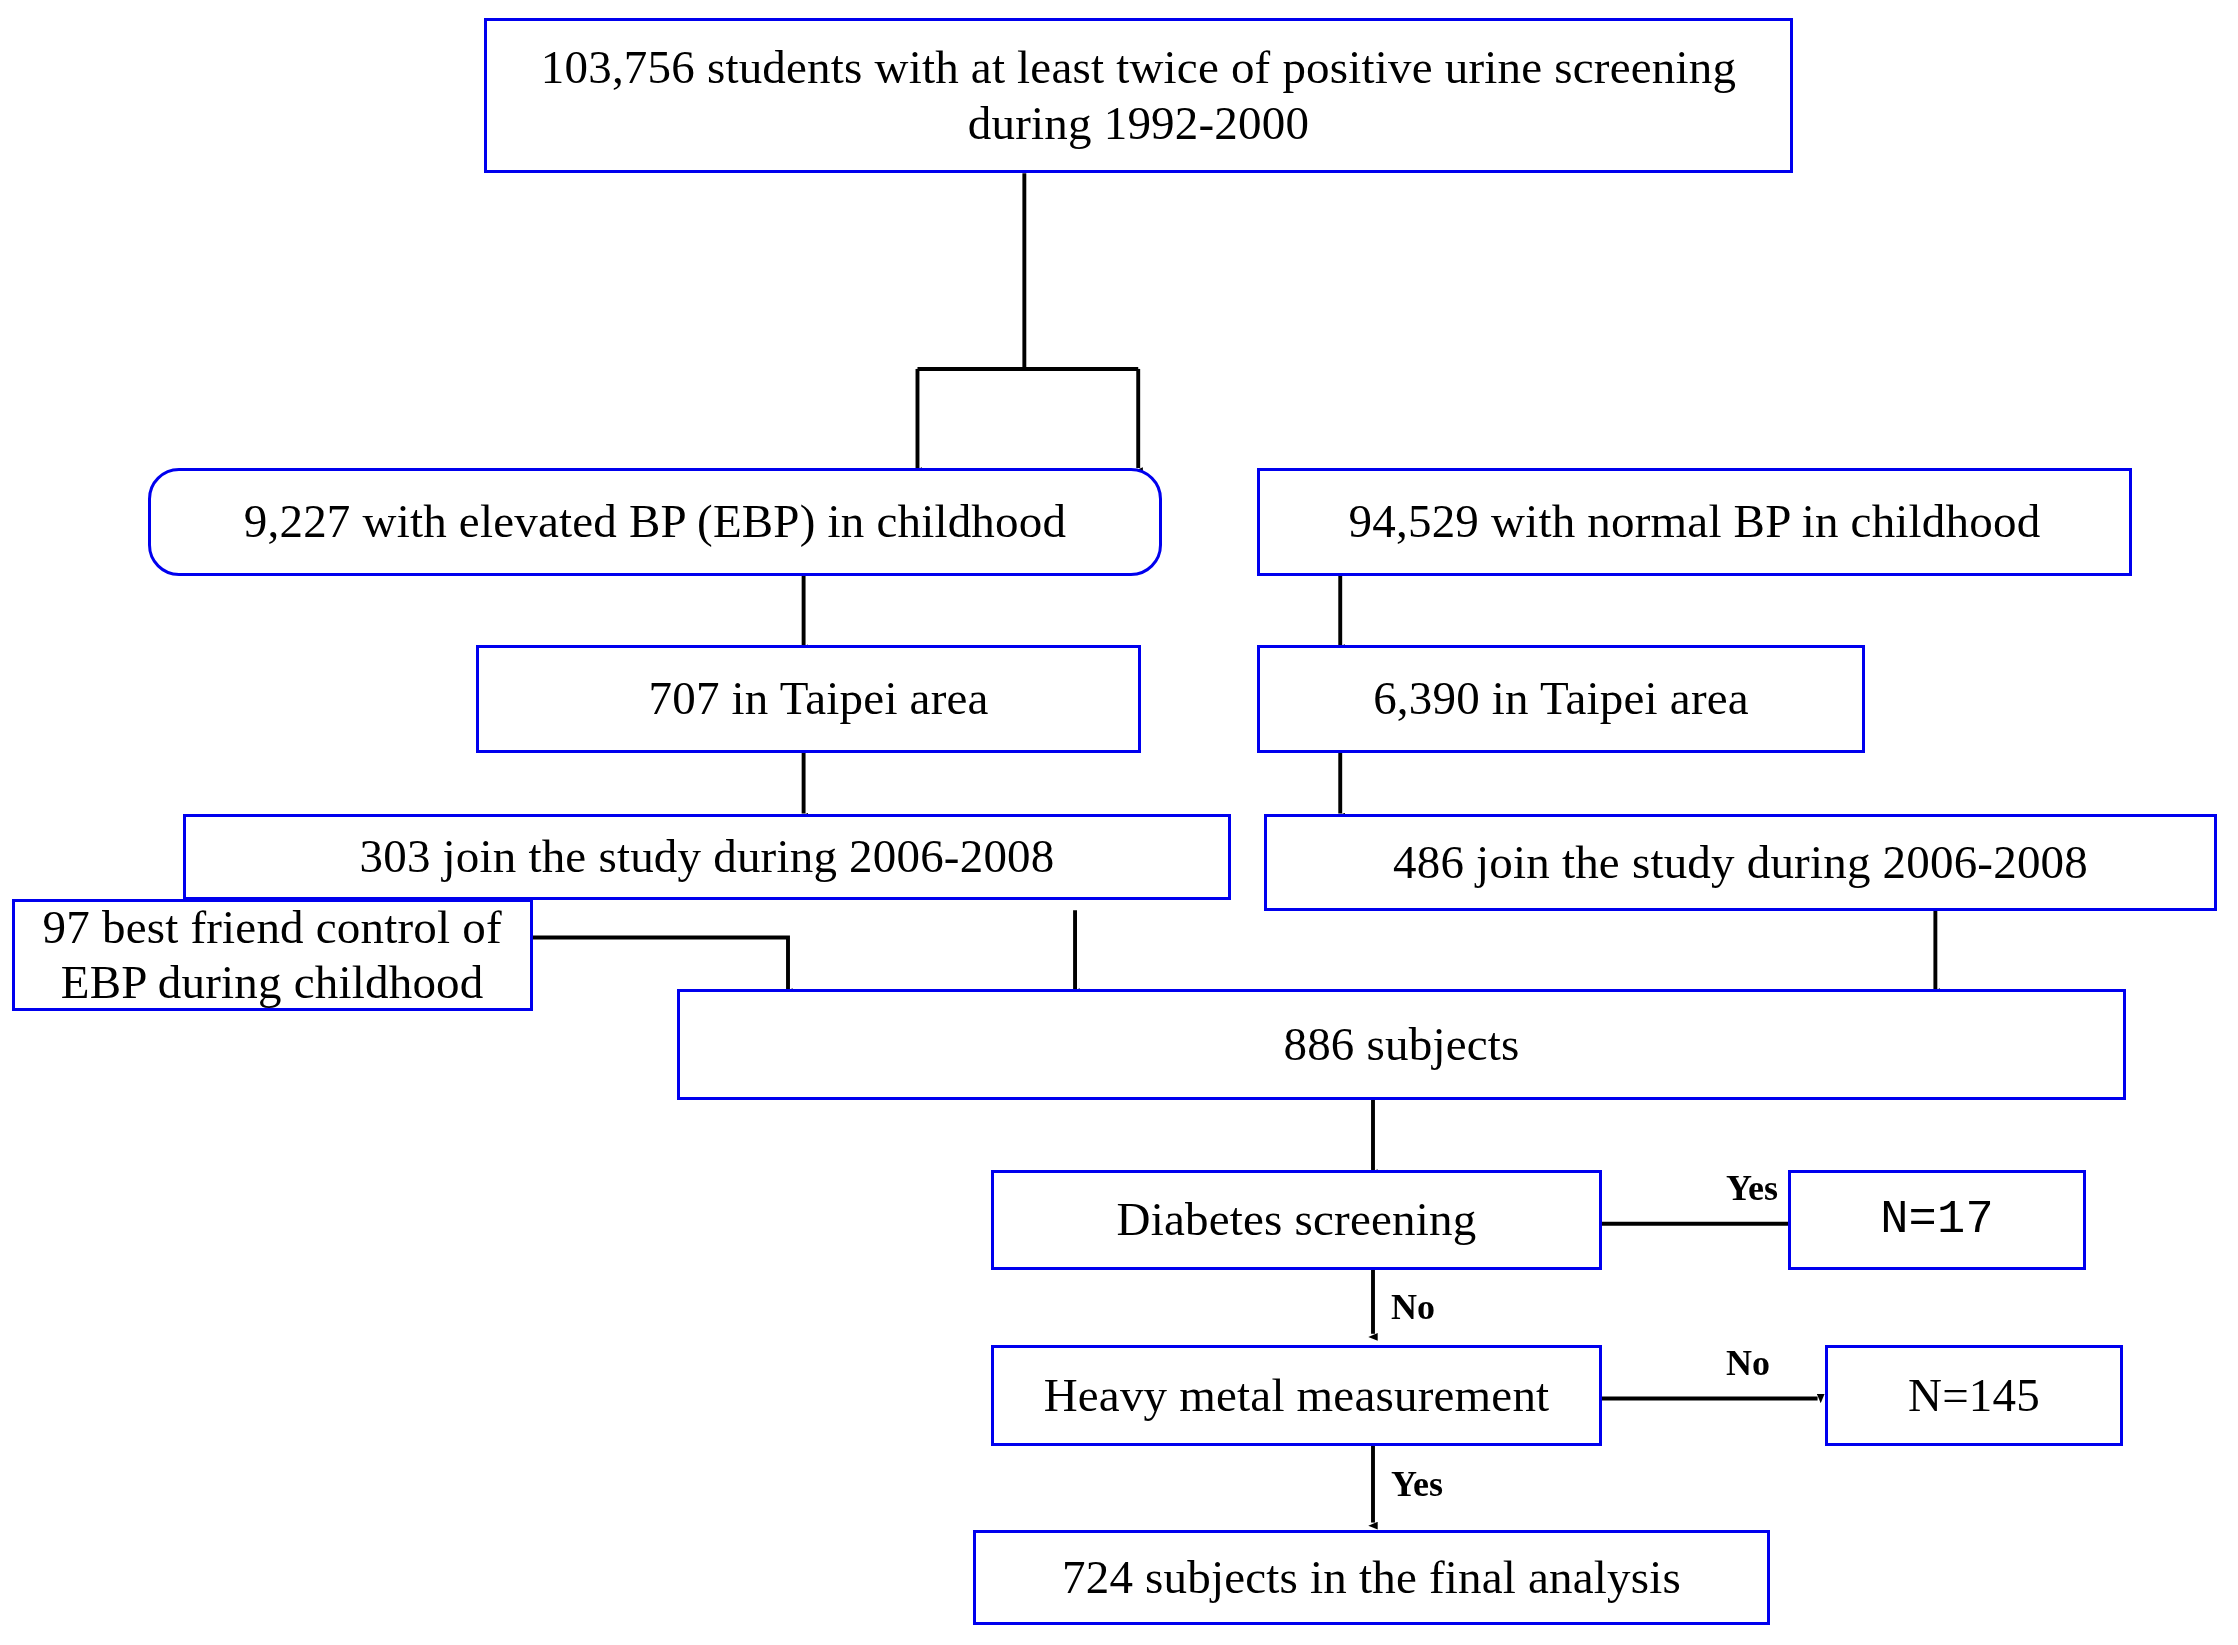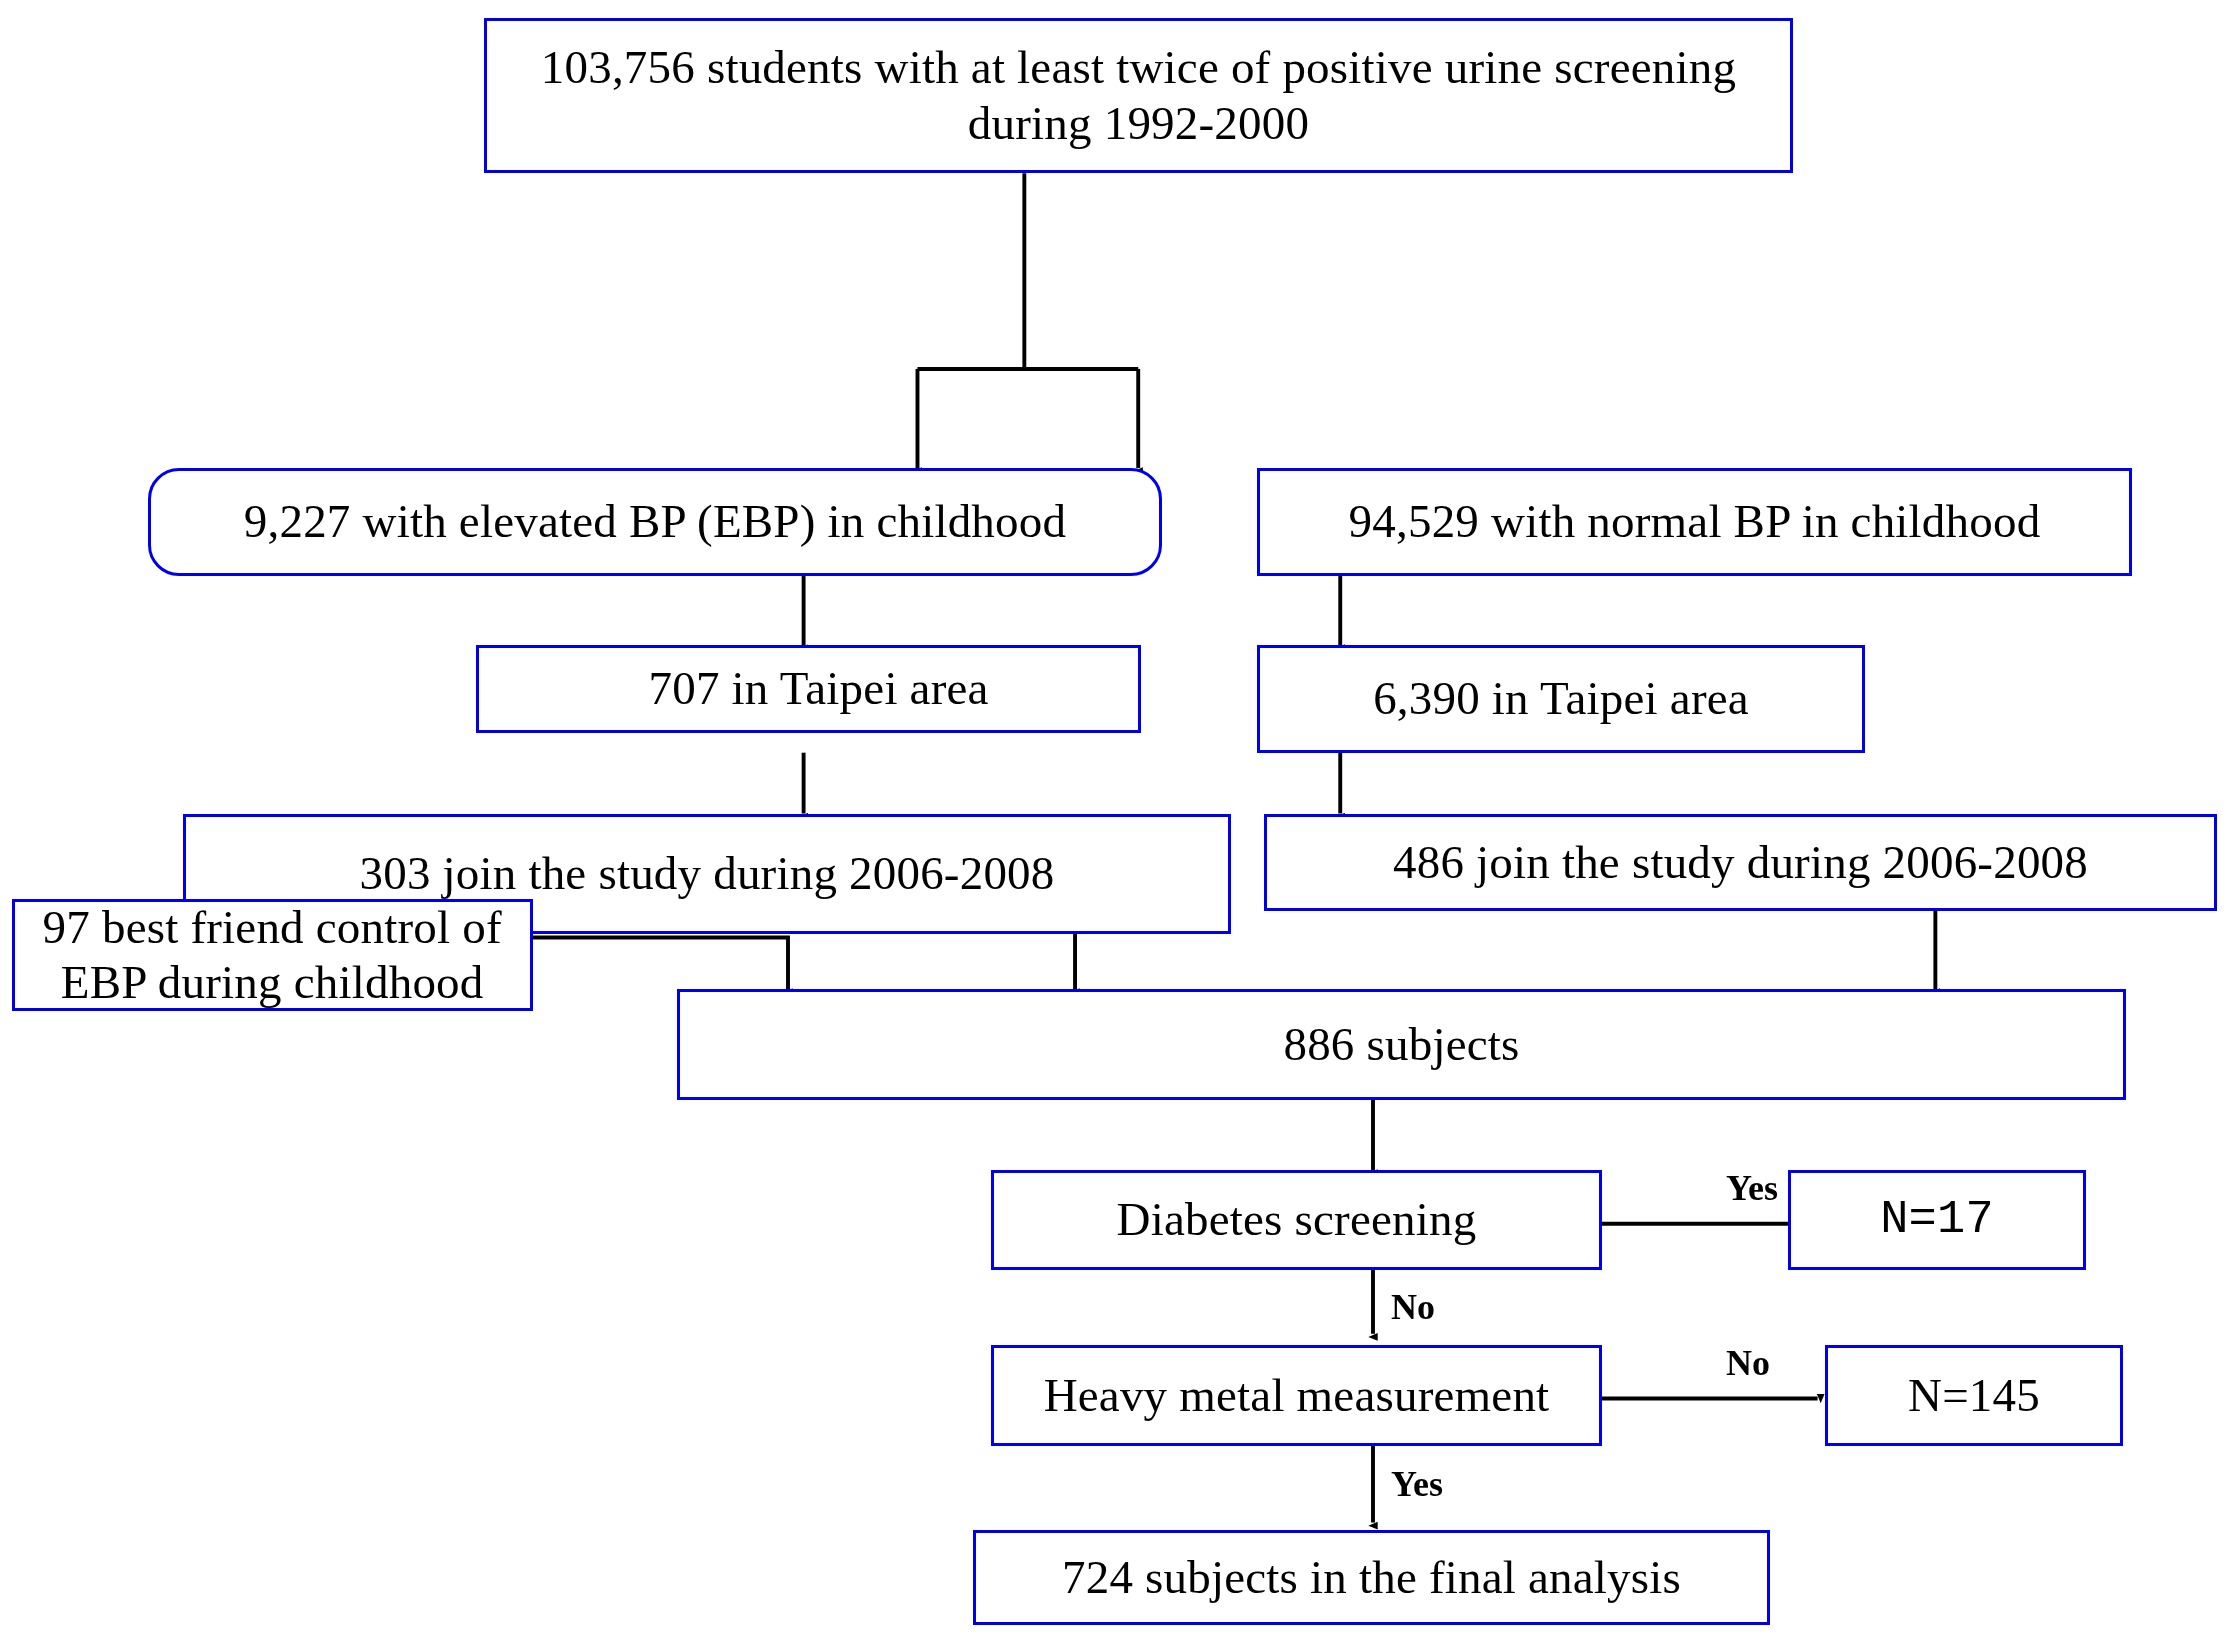--- a/index.html
+++ b/index.html
@@ -102,29 +102,29 @@
   </div>
 
   <div class="node" style="left:148px; top:468px; width:1014px; height:108px;border-radius:31px;">
     <div class="node-inner">9,227 with elevated BP (EBP) in childhood</div>
   </div>
 
   <div class="node" style="left:1257px; top:468px; width:875px; height:108px;">
     <div class="node-inner">94,529 with normal BP in childhood</div>
   </div>
 
-  <div class="node" style="left:476px; top:645px; width:665px; height:88px;padding-left:28px;">
+  <div class="node" style="left:476px; top:645px; width:665px; height:108px;padding-left:28px;">
     <div class="node-inner">707 in Taipei area</div>
   </div>
 
   <div class="node" style="left:1257px; top:645px; width:608px; height:108px;">
     <div class="node-inner">6,390 in Taipei area</div>
   </div>
 
-  <div class="node" style="left:183px; top:814px; width:1048px; height:120px;">
+  <div class="node" style="left:183px; top:814px; width:1048px; height:86px;">
     <div class="node-inner">303 join the study during 2006-2008</div>
   </div>
 
   <div class="node" style="left:1264px; top:814px; width:953px; height:97px;">
     <div class="node-inner">486 join the study during 2006-2008</div>
   </div>
 
   <div class="node" style="left:11.7px; top:899px; width:521px; height:112px;">
     <div class="node-inner">97 best friend control of EBP during childhood</div>
   </div>

